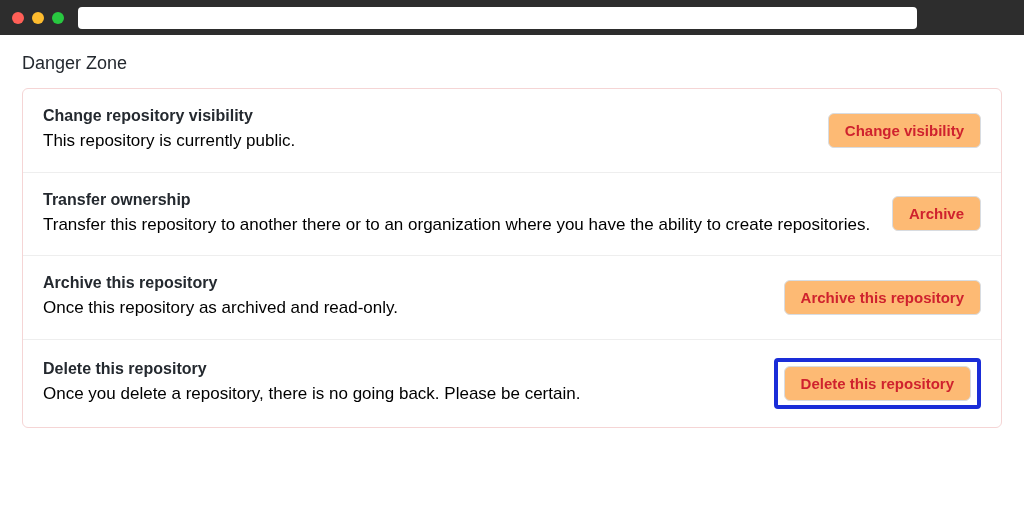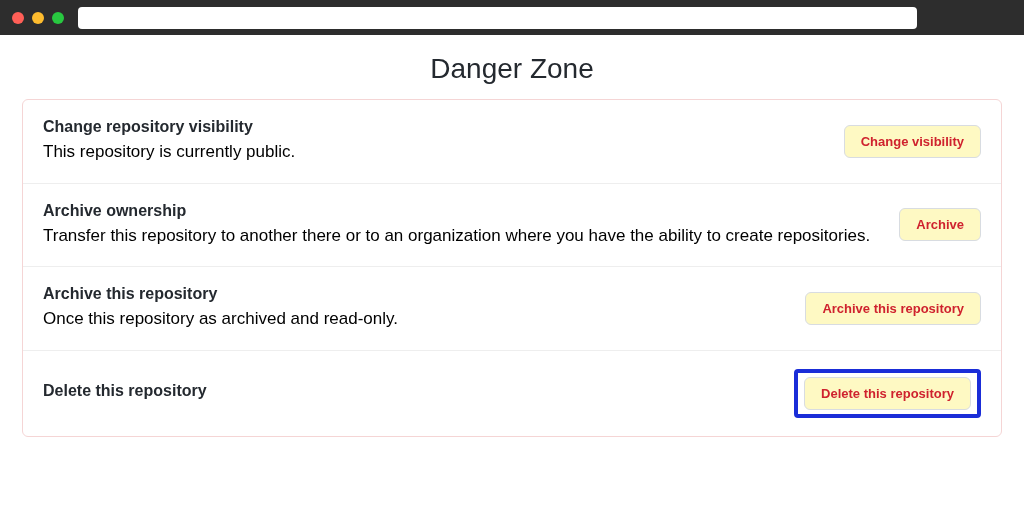--- a/index.html
+++ b/index.html
@@ -38,25 +38,24 @@
       flex: 1;
       height: 22px;
       background: #ffffff;
       border-radius: 4px;
       margin-right: 95px;
     }
     .content {
       padding: 18px 22px;
     }
     .page-title {
-      font-size: 28px;
+      font-size: 18px;
       font-weight: 400;
       color: #24292f;
       margin-bottom: 14px;
-      text-align: center;
     }
     .danger-box {
       border: 1px solid #f5d5d5;
       border-radius: 6px;
       overflow: hidden;
     }
     .danger-row {
       display: flex;
       align-items: center;
       justify-content: space-between;
@@ -75,24 +74,24 @@
       font-weight: 600;
       color: #24292f;
       margin-bottom: 4px;
     }
     .row-desc {
       font-size: 17px;
       color: #000000;
       line-height: 1.45;
     }
     .danger-btn {
-      background: #fef9c3;
+      background: #fdba74;
       border: 1px solid #d8dce1;
       color: #cf222e;
-      font-size: 13px;
+      font-size: 15px;
       font-weight: 600;
       padding: 8px 16px;
       border-radius: 6px;
       cursor: pointer;
       white-space: nowrap;
       font-family: inherit;
     }
     .highlight-box {
       border: 4px solid #1a2dd8;
       border-radius: 4px;
@@ -120,37 +119,38 @@
     <div class="danger-row">
       <div class="row-text">
         <div class="row-title">Change repository visibility</div>
         <div class="row-desc">This repository is currently public.</div>
       </div>
       <button class="danger-btn">Change visibility</button>
     </div>
 
     <div class="danger-row">
       <div class="row-text">
-        <div class="row-title">Archive ownership</div>
+        <div class="row-title">Transfer ownership</div>
         <div class="row-desc">Transfer this repository to another there or to an organization where you have the ability to create repositories.</div>
       </div>
       <button class="danger-btn">Archive</button>
     </div>
 
     <div class="danger-row">
       <div class="row-text">
         <div class="row-title">Archive this repository</div>
         <div class="row-desc">Once this repository as archived and read-only.</div>
       </div>
       <button class="danger-btn">Archive this repository</button>
     </div>
 
     <div class="danger-row">
       <div class="row-text">
         <div class="row-title">Delete this repository</div>
+        <div class="row-desc">Once you delete a repository, there is no going back. Please be certain.</div>
       </div>
       <span class="highlight-box">
         <button class="danger-btn">Delete this repository</button>
       </span>
     </div>
 
   </div>
 </div>
 
 </body></html>

